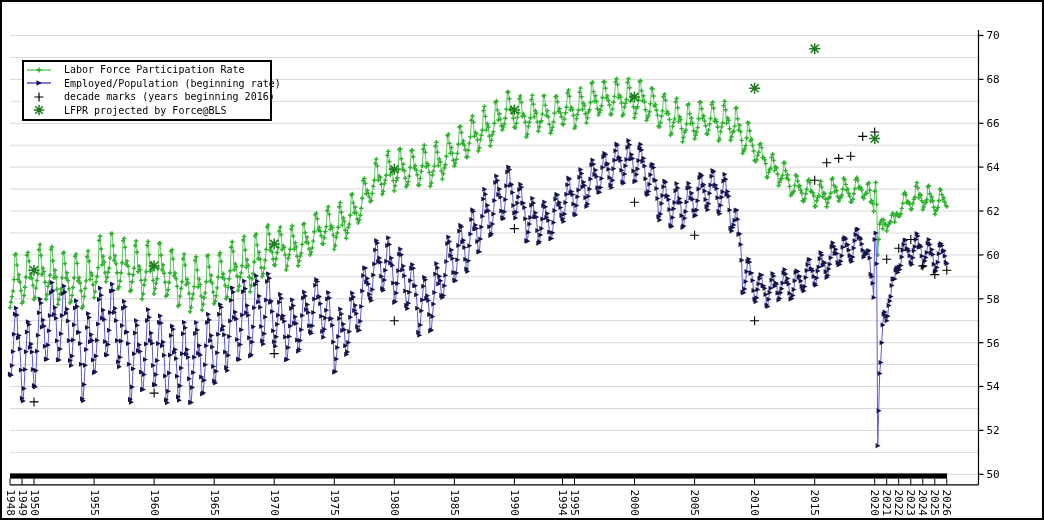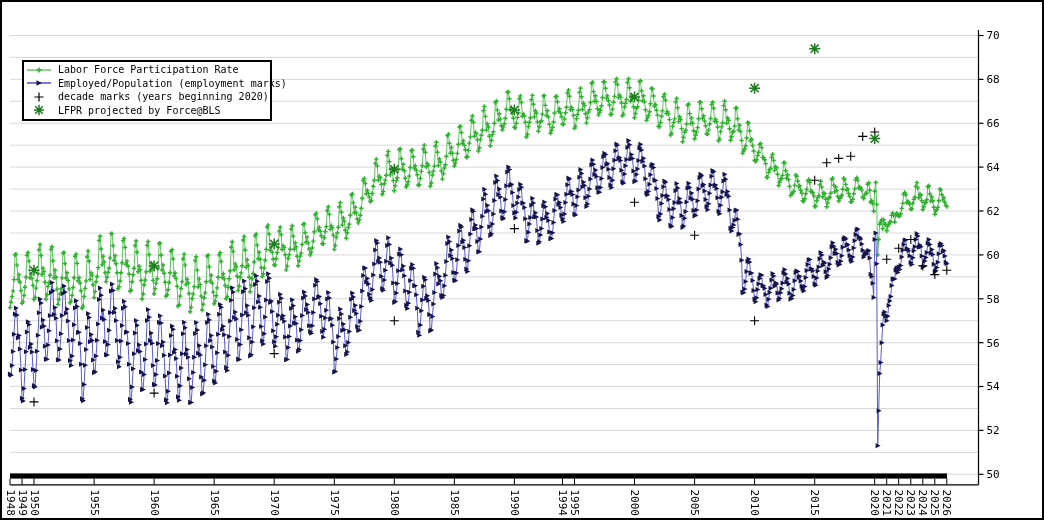--- a/index.html
+++ b/index.html
@@ -3,21 +3,21 @@
 <meta charset="utf-8">
 <style>
   html,body{margin:0;padding:0;background:#fff;}
   .figure{position:relative;width:1044px;height:520px;background:#ffffff;
           font-family:"DejaVu Sans Mono","Liberation Mono",monospace;overflow:hidden;}
   .figure svg.chart{position:absolute;left:0;top:0;}
   .legend{position:absolute;left:22px;top:60px;width:250px;border:2px solid #000;
           background:#fff;padding:1px 0 2px 0;box-sizing:border-box;}
   .legend-row{display:flex;align-items:center;height:13.5px;}
   .legend-sample{width:26px;height:12px;margin-left:2px;flex:0 0 26px;}
-  .legend-label{font-size:10px;letter-spacing:0px;color:#000;white-space:nowrap;margin-left:6px;
+  .legend-label{font-size:10px;letter-spacing:0px;color:#000;white-space:nowrap;margin-left:12px;
                 transform:translateY(-0.5px);}
 </style>
 </head>
 <body>
 
 <div class="figure">
   <svg class="chart" id="chart-svg" width="1044" height="520" viewBox="0 0 1044 520">
       <g>
         <line x1="10" x2="978.5" y1="474.3" y2="474.3" stroke="#d9d9d9" stroke-width="1"></line>
         <line x1="10" x2="978.5" y1="452.4" y2="452.4" stroke="#d9d9d9" stroke-width="1"></line>
@@ -139,27 +139,27 @@
           <line x1="1" x2="25" y1="6" y2="6" stroke="#5cc75c" stroke-width="1.4"></line>
           <path d="M10.4 6.0L15.6 6.0M13.0 3.4L13.0 8.6" stroke="#2fb02f" stroke-width="1.6" fill="none"></path>
         </svg>
       <span class="legend-label">Labor Force Participation Rate</span>
     </div>
     <div class="legend-row">
       <svg class="legend-sample">
           <line x1="1" x2="25" y1="6" y2="6" stroke="#5b5bd0" stroke-width="1.6"></line>
           <path d="M10.5 3.2L16 6L10.5 8.8Z" fill="#14144a"></path>
         </svg>
-      <span class="legend-label">Employed/Population (employment marks)</span>
+      <span class="legend-label">Employed/Population (beginning rate)</span>
     </div>
     <div class="legend-row">
       <svg class="legend-sample">
           <path d="M8.5 6.0L17.5 6.0M13.0 1.5L13.0 10.5" stroke="#000000" stroke-width="1.2" fill="none"></path>
         </svg>
-      <span class="legend-label">decade marks (years beginning 2020)</span>
+      <span class="legend-label">decade marks (years beginning 2016)</span>
     </div>
     <div class="legend-row">
       <svg class="legend-sample">
           <path d="M7.8 6.0L18.2 6.0M13.0 0.8L13.0 11.2M9.2 2.2L16.8 9.8M9.2 9.8L16.8 2.2" stroke="#1e7a1e" stroke-width="1.5" fill="none"></path>
         </svg>
       <span class="legend-label">LFPR projected by Force@BLS</span>
     </div>
   </div>
 </div>
 

